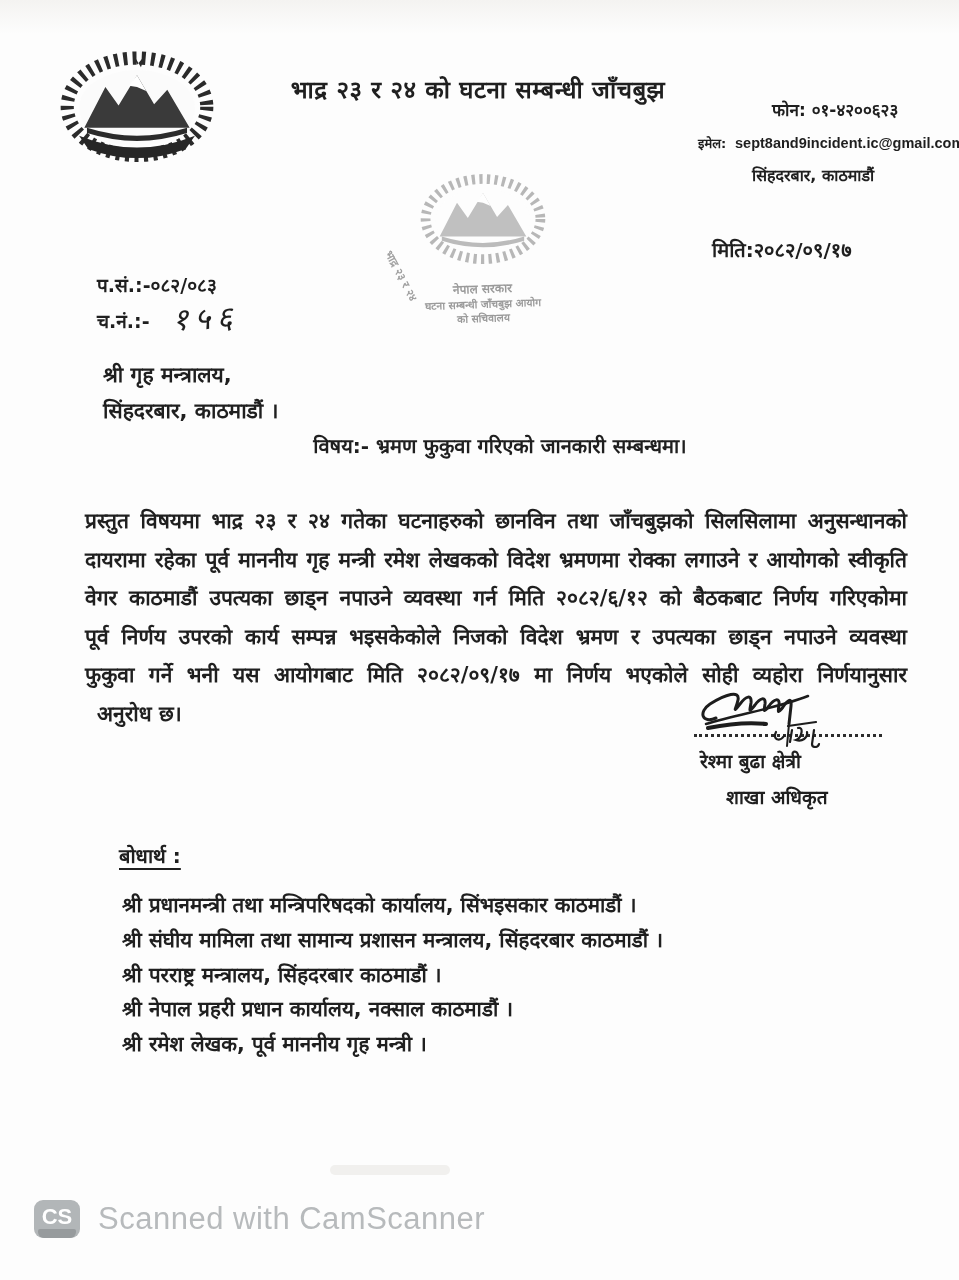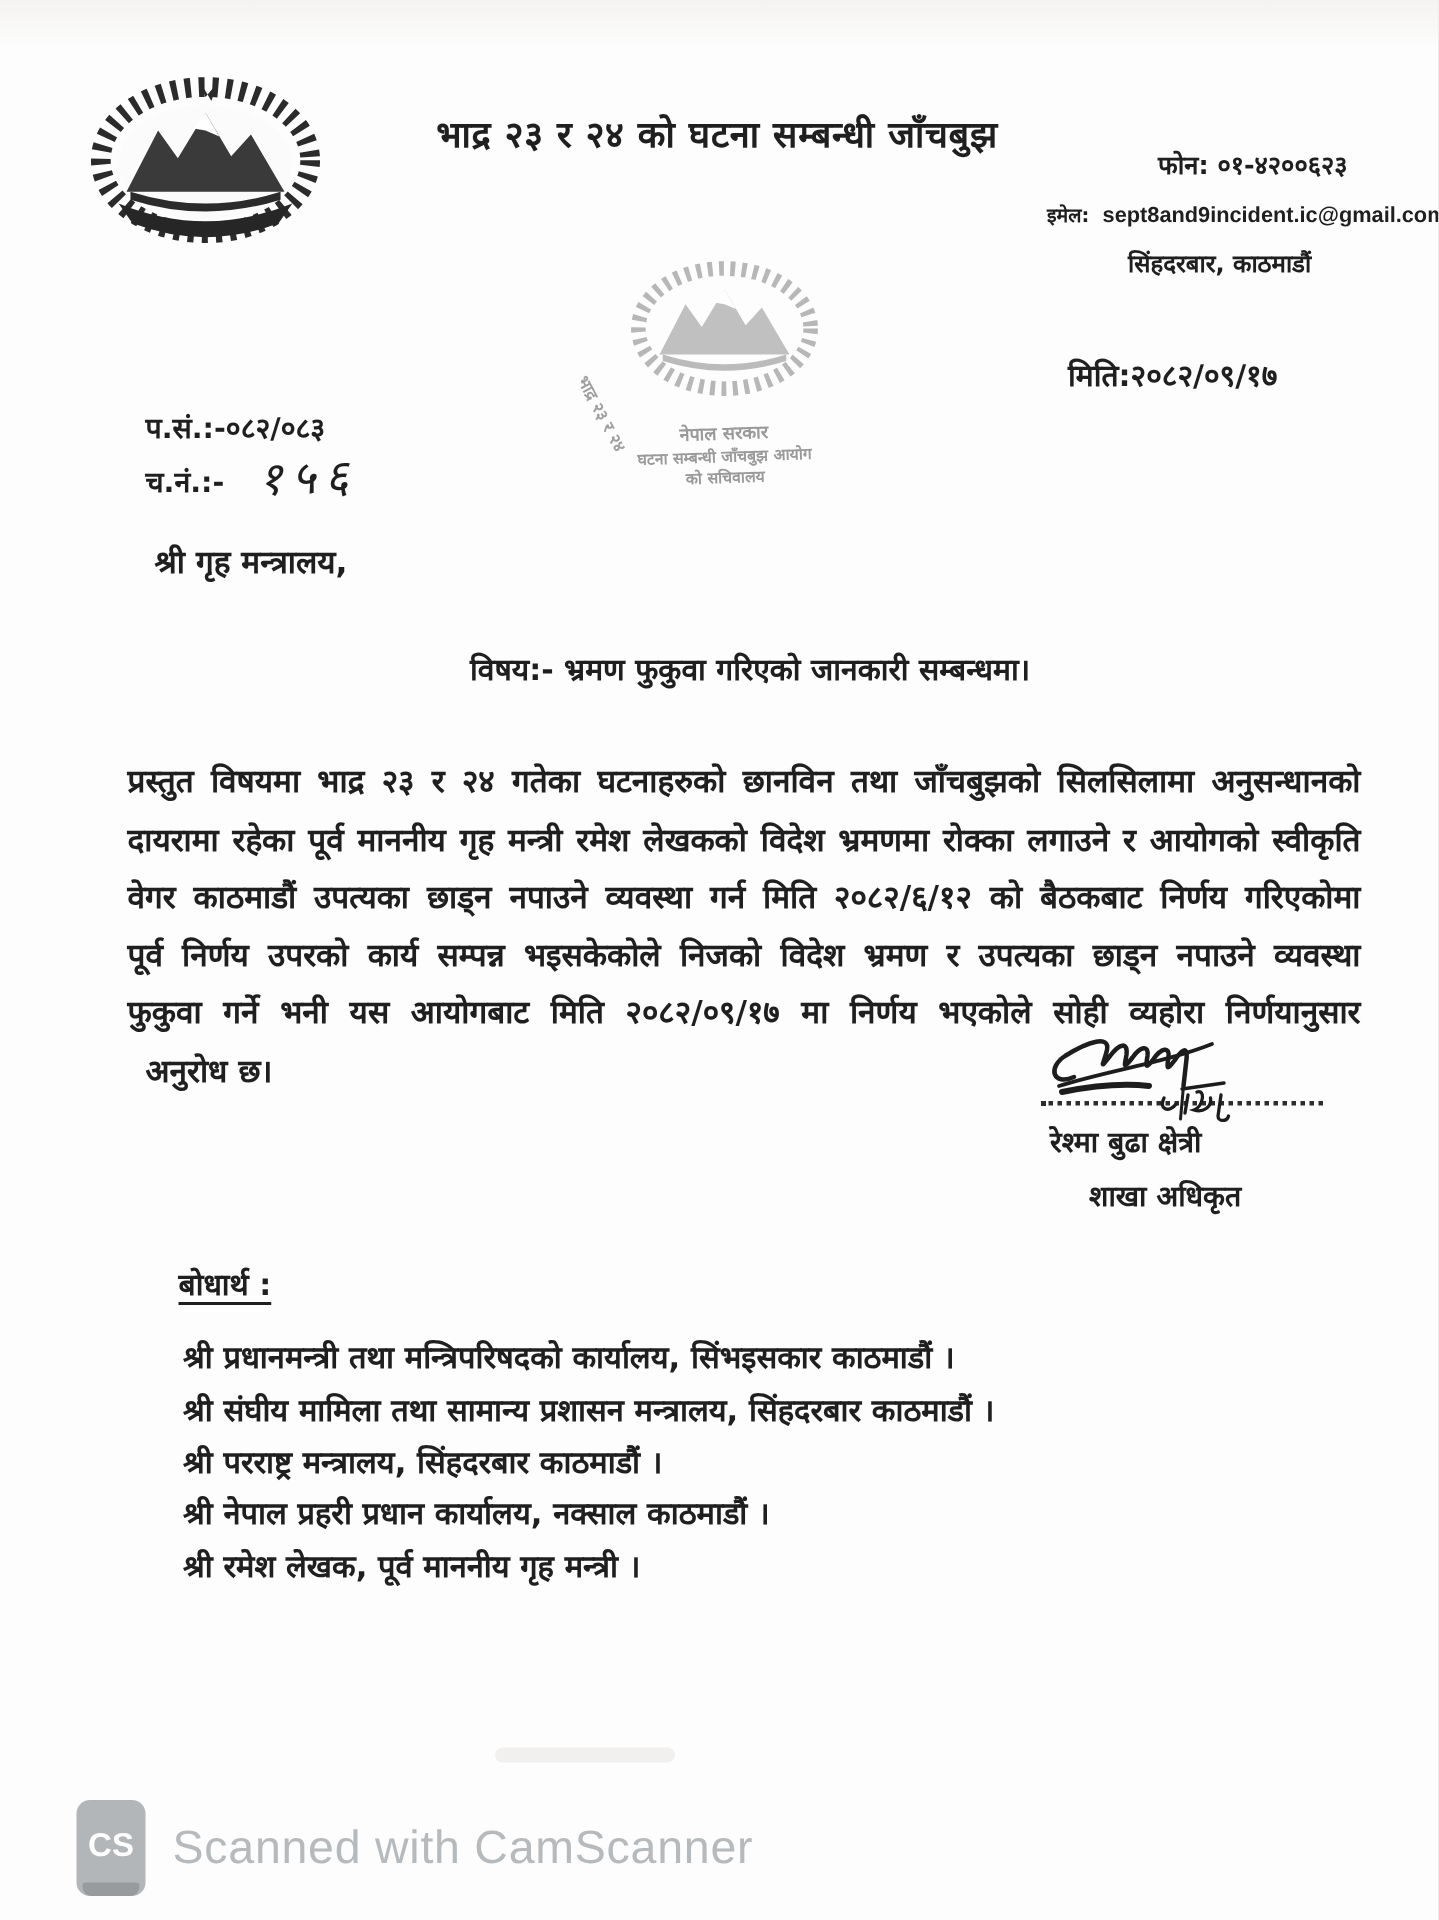--- a/index.html
+++ b/index.html
@@ -53,22 +53,22 @@
   .sig-name{left:700px;top:748px;font-size:19px;font-weight:700;white-space:nowrap;}
   .sig-title{left:726px;top:784px;font-size:19px;font-weight:700;white-space:nowrap;}
   
   .cc-heading{left:119px;top:842px;font-size:20px;font-weight:700;
     text-decoration:underline;text-underline-offset:5px;white-space:nowrap;}
   .cc-item{left:122px;font-size:20.5px;font-weight:600;white-space:nowrap;}
   .cc-0{top:890px;} .cc-1{top:925px;} .cc-2{top:960px;}
   .cc-3{top:994px;} .cc-4{top:1029px;}
   
   .wm{left:34px;top:1200px;display:flex;align-items:center;gap:18px;}
-  .cs-badge{position:relative;width:46px;height:64px;border-radius:9px;
-    background:#b2b6b8;display:flex;align-items:center;justify-content:center;margin-left:17px;}
+  .cs-badge{position:relative;width:46px;height:38px;border-radius:9px;
+    background:#b2b6b8;display:flex;align-items:center;justify-content:center;}
   .cs-badge span{color:#fff;font-family:"Liberation Sans",sans-serif;
     font-weight:700;font-size:22px;margin-top:-4px;}
   .cs-lip{position:absolute;bottom:0;left:4px;right:4px;height:9px;
     background:#979b9d;border-radius:2px 2px 6px 6px;}
   .wm-text{font-family:"Liberation Sans",sans-serif;font-size:31px;
     color:#b7babc;letter-spacing:.5px;}
   
   .smudge{left:330px;top:1165px;width:120px;height:10px;background:#f1f0ee;
     border-radius:5px;}
 </style>
@@ -115,20 +115,21 @@
       <div class="stamp-l3">को सचिवालय</div>
     </div>
   </div>
 
   <div class="abs date">मिति:२०८२/०९/१७</div>
   <div class="abs refno">प.सं.:-०८२/०८३</div>
   <div class="abs chalani">च.नं.:-</div>
   <div class="abs chalani-hand">१५६</div>
 
   <div class="abs rcpt1">श्री गृह मन्त्रालय,</div>
+  <div class="abs rcpt2">सिंहदरबार, काठमाडौं ।</div>
 
   <div class="abs subject">विषय:- भ्रमण फुकुवा गरिएको जानकारी सम्बन्धमा।</div>
 
   <div class="abs body-block">
     <div class="body-line">प्रस्तुत विषयमा भाद्र २३ र २४ गतेका घटनाहरुको छानविन तथा जाँचबुझको सिलसिलामा अनुसन्धानको</div>
     <div class="body-line">दायरामा रहेका पूर्व माननीय गृह मन्त्री रमेश लेखकको विदेश भ्रमणमा रोक्का लगाउने र आयोगको स्वीकृति</div>
     <div class="body-line">वेगर काठमाडौं उपत्यका छाड्न नपाउने व्यवस्था गर्न मिति २०८२/६/१२ को बैठकबाट निर्णय गरिएकोमा</div>
     <div class="body-line">पूर्व निर्णय उपरको कार्य सम्पन्न भइसकेकोले निजको विदेश भ्रमण र उपत्यका छाड्न नपाउने व्यवस्था</div>
     <div class="body-line">फुकुवा गर्ने भनी यस आयोगबाट मिति २०८२/०९/१७ मा निर्णय भएकोले सोही व्यहोरा निर्णयानुसार</div>
     <div class="body-line last">अनुरोध छ।</div>

